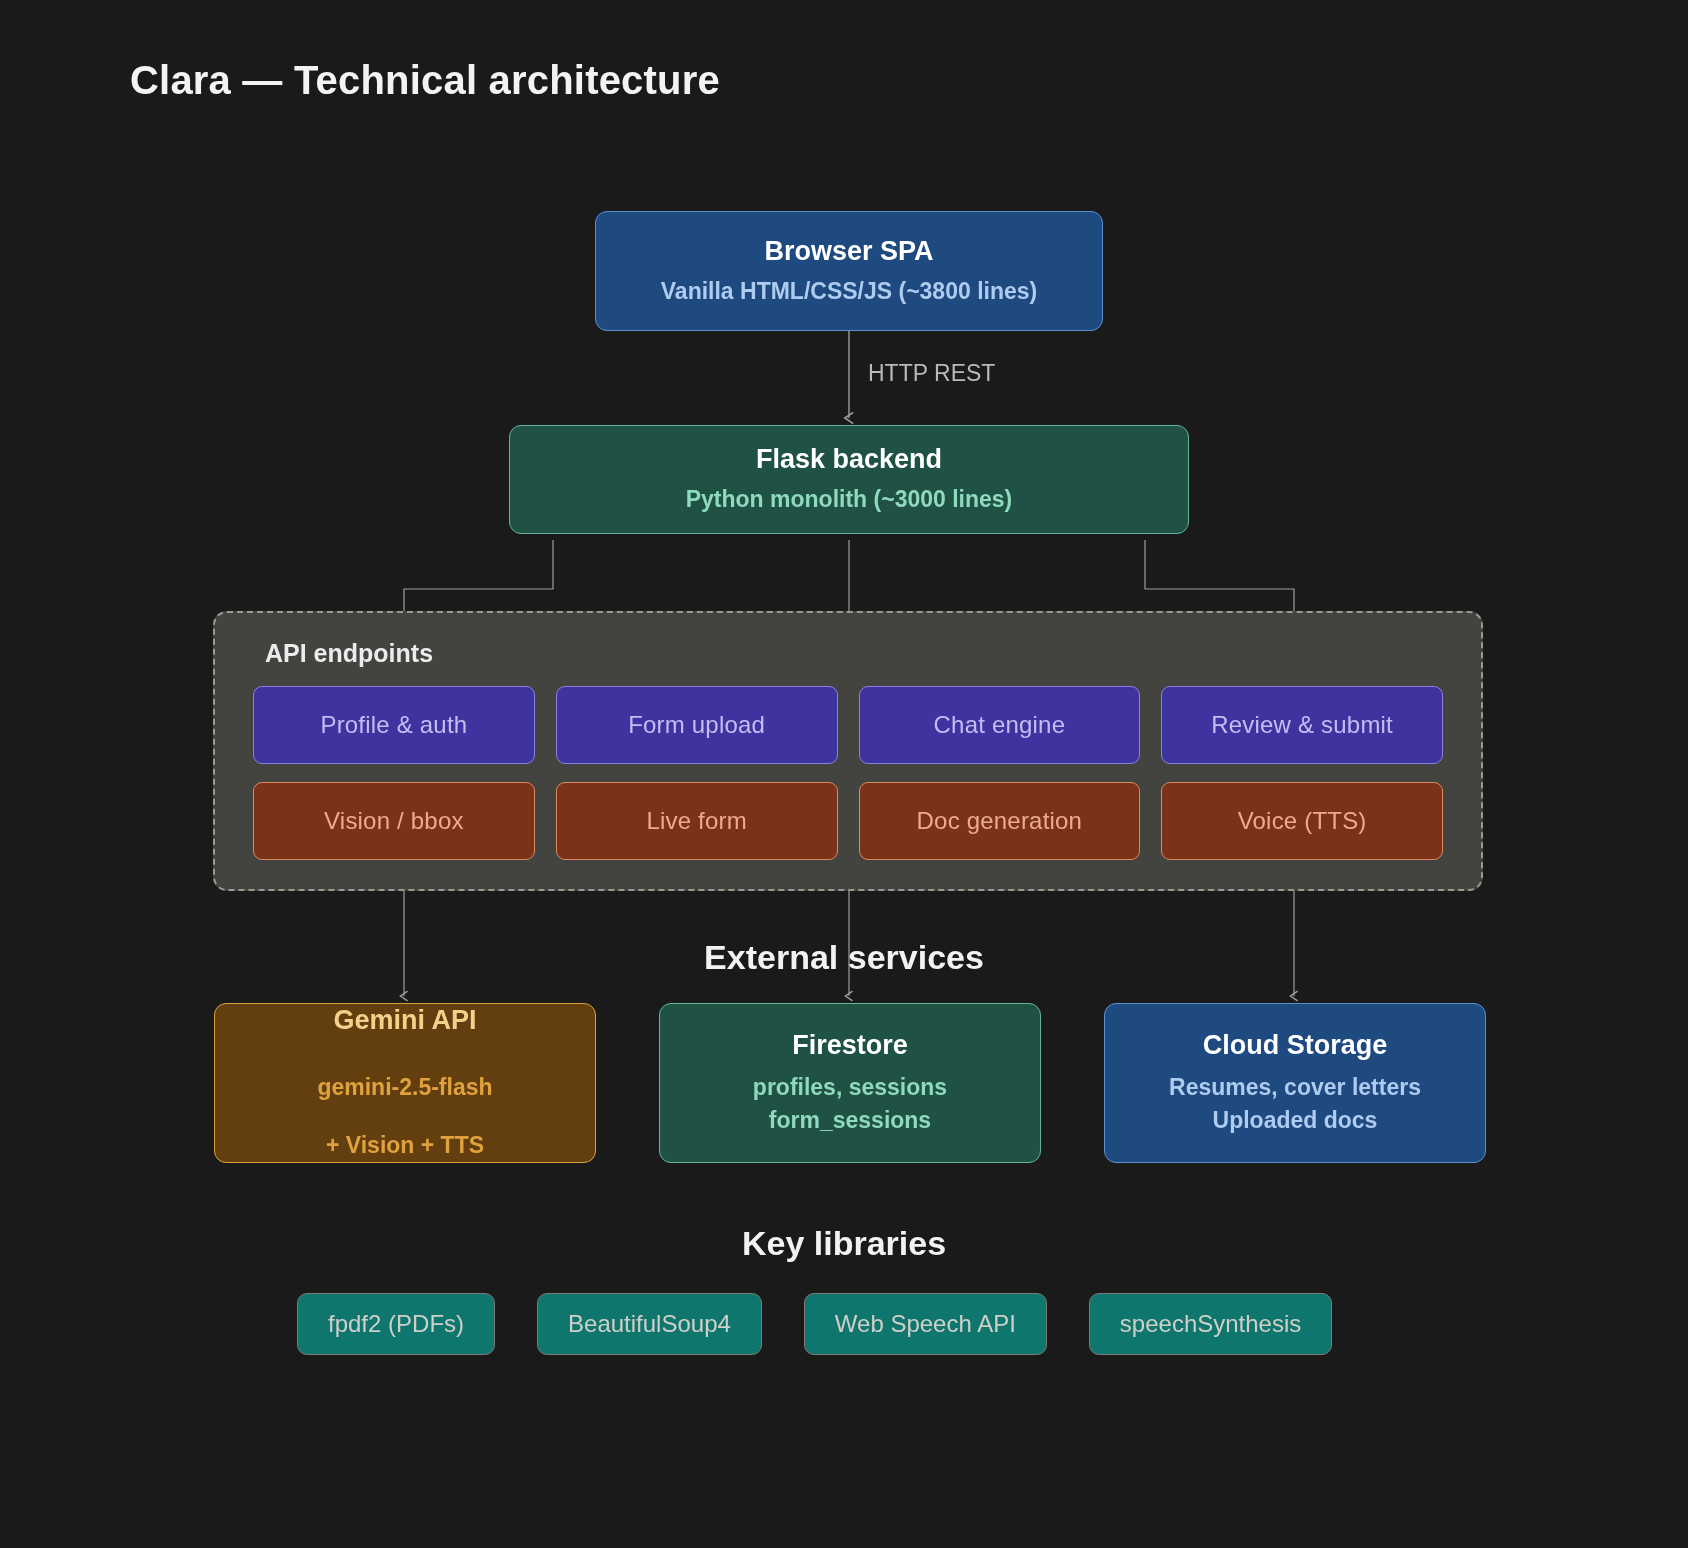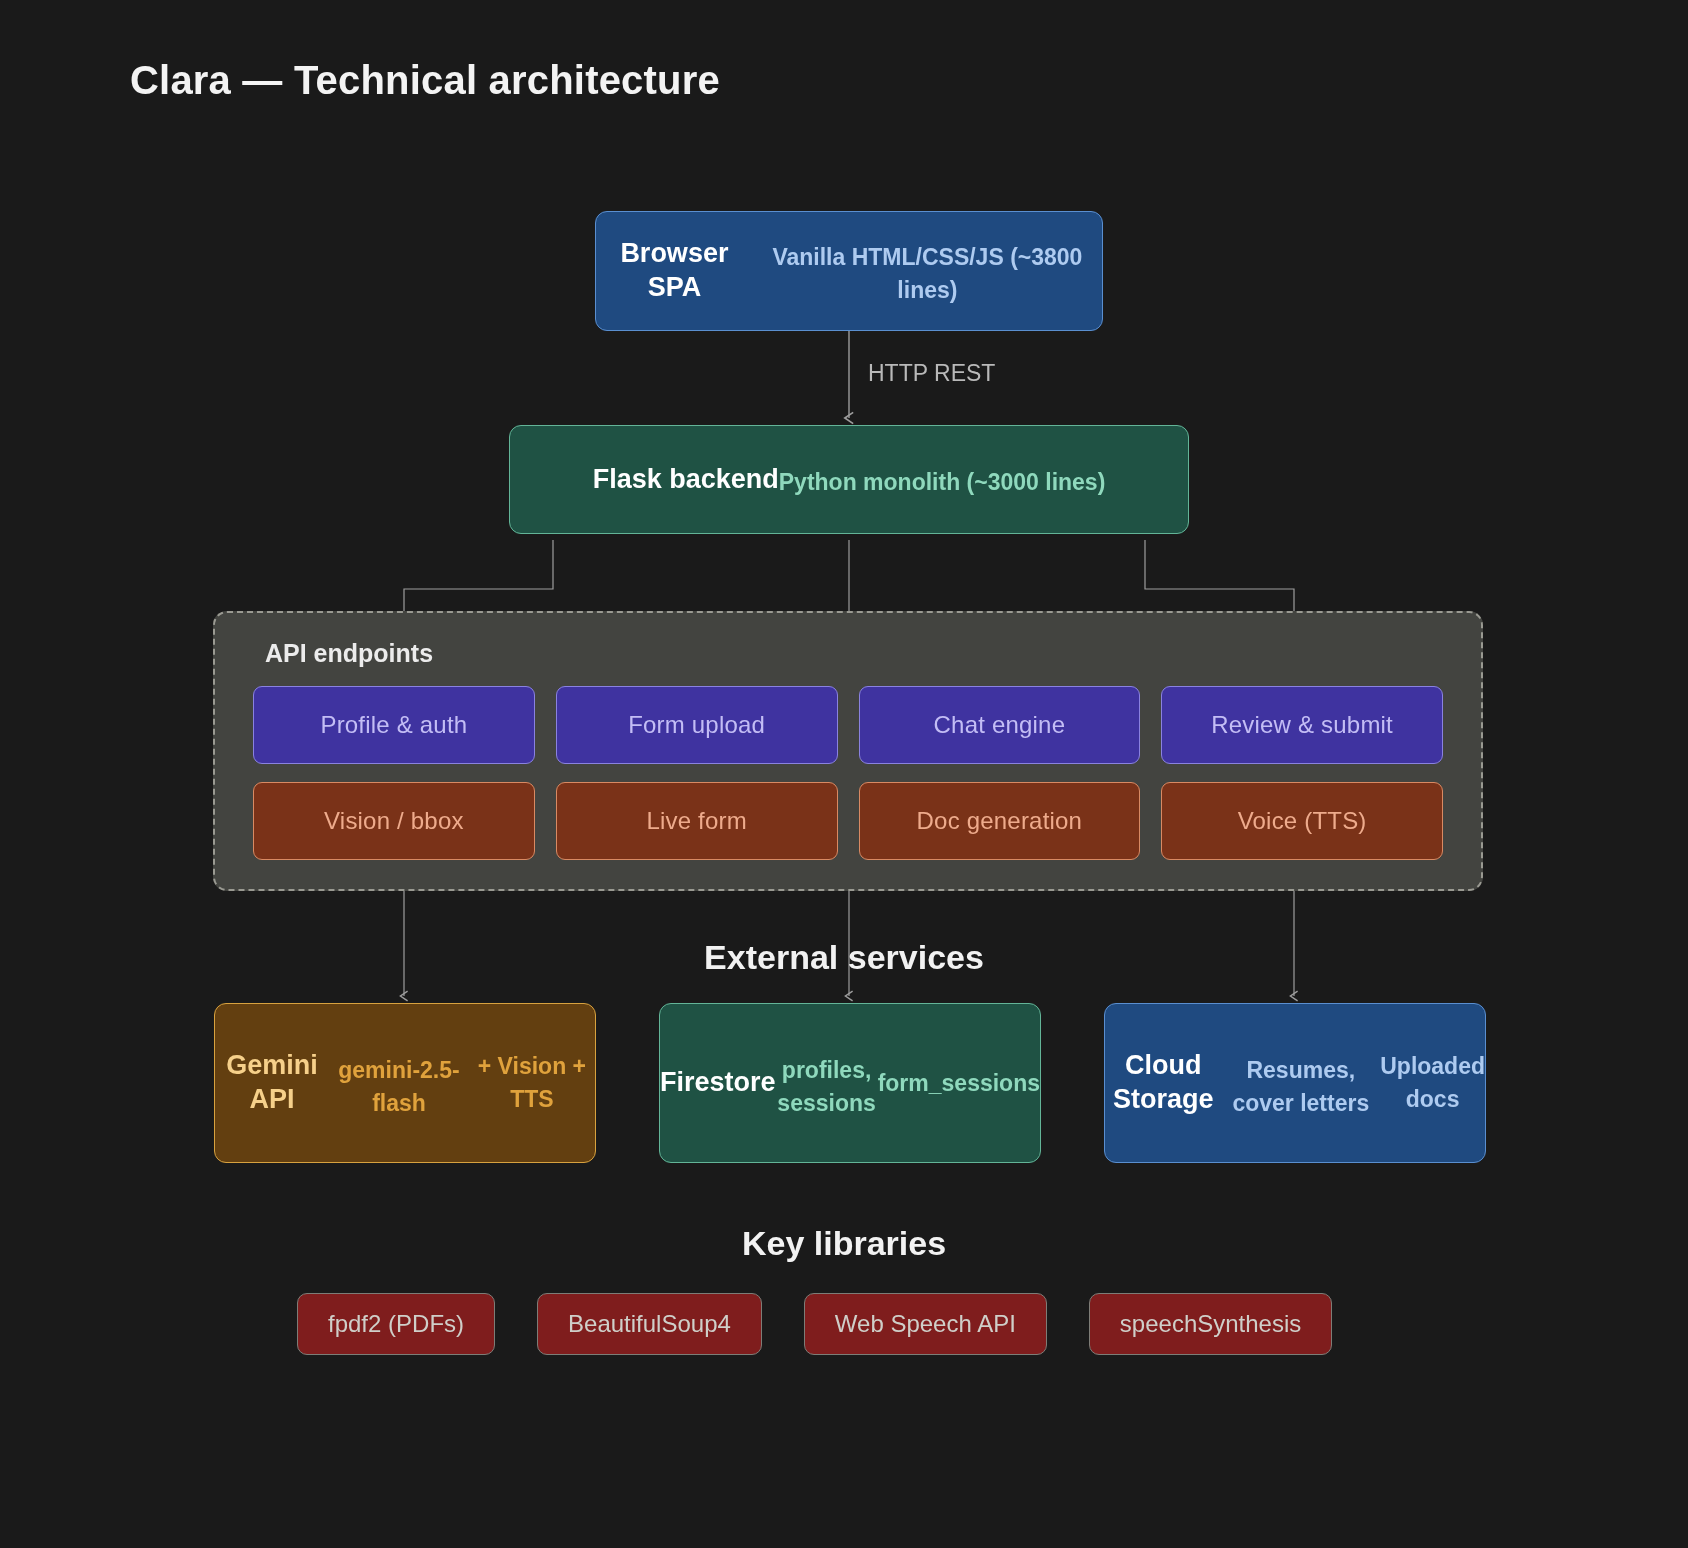--- a/index.html
+++ b/index.html
@@ -24,21 +24,21 @@
     position: absolute;
     left: 0; top: 0;
     width: 1688px; height: 1548px;
     pointer-events: none;
   }
   .node {
     position: absolute;
     box-sizing: border-box;
     border-radius: 12px;
     display: flex;
-    flex-direction: row;
+    flex-direction: column;
     align-items: center;
     justify-content: center;
     text-align: center;
   }
   .node .ttl {
     font-size: 27px;
     font-weight: bold;
     line-height: 1.25;
   }
   .node .sub {
@@ -114,21 +114,21 @@
     font-size: 34px;
     font-weight: bold;
     color: #f2f2f2;
   }
   #external-services-label { top: 938px; }
   #key-libraries-label { top: 1224px; }
 
   
   #gemini-api {
     left: 214px; top: 1003px; width: 382px; height: 160px;
-    background: #633f10; border: 1.5px solid #d8a23f;
+    background: #633f10; border: 1.5px solid #d8a23f; justify-content: space-between;
   }
   #gemini-api .ttl { color: #f6d08a; }
   #gemini-api .sub { color: #e0a23c; }
   #gemini-api .sub.first { margin-top: 8px; }
 
   #firestore {
     left: 659px; top: 1003px; width: 382px; height: 160px;
     background: #1f5244; border: 1.5px solid #63b598;
   }
   #firestore .ttl { color: #ffffff; }
@@ -149,21 +149,21 @@
     left: 297px; top: 1293px;
     width: 1100px;
     display: flex;
     gap: 42px;
   }
   .lib-pill {
     box-sizing: border-box;
     height: 62px;
     padding: 0 30px;
     border-radius: 10px;
-    background: #7f1d1d;
+    background: #0f766e;
     border: 1.3px solid #7d7d77;
     color: #cfcfc9;
     font-size: 24px;
     display: flex;
     align-items: center;
     justify-content: center;
     white-space: nowrap;
   }
 
   .edge-label {

